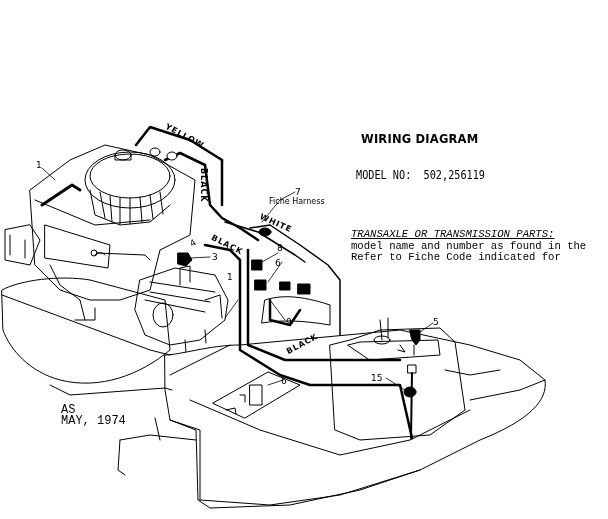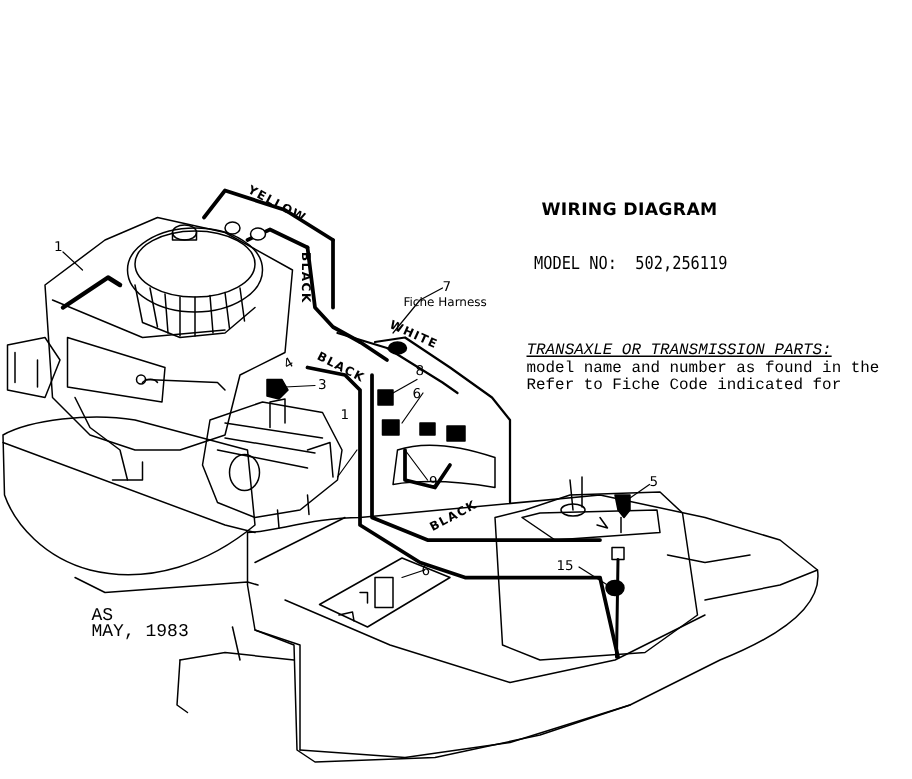--- a/index.html
+++ b/index.html
@@ -140,21 +140,21 @@
       <path d="M283 380 L268 385"></path>
     </g>
   </svg>
 
   <div class="title">WIRING DIAGRAM</div>
 
   <div class="model"><span>MODEL NO:</span>  <span>502,256119</span></div>
 
   <div class="note"><div class="head">TRANSAXLE OR TRANSMISSION PARTS:</div><div>model name and number as found in the</div><div>Refer to Fiche Code indicated for</div></div>
 
-  <div class="stamp"><div>AS</div><div>MAY, 1983</div></div>
+  <div class="stamp"><div>AS</div><div>MAY, 1974</div></div>
 
   <div class="wirelabel" style="left:168px;top:122px;transform:rotate(28deg);">YELLOW</div>
   <div class="wirelabel" style="left:208px;top:168px;transform:rotate(90deg);">BLACK</div>
   <div class="wirelabel" style="left:262px;top:212px;transform:rotate(24deg);">WHITE</div>
   <div class="wirelabel" style="left:214px;top:233px;transform:rotate(27deg);">BLACK</div>
   <div class="wirelabel" style="left:285px;top:348px;transform:rotate(-28deg);">BLACK</div>
 
   <div class="harness">
       <div class="callout" style="position:static;padding-left:26px;">7</div>
       <div>Fiche Harness</div>

